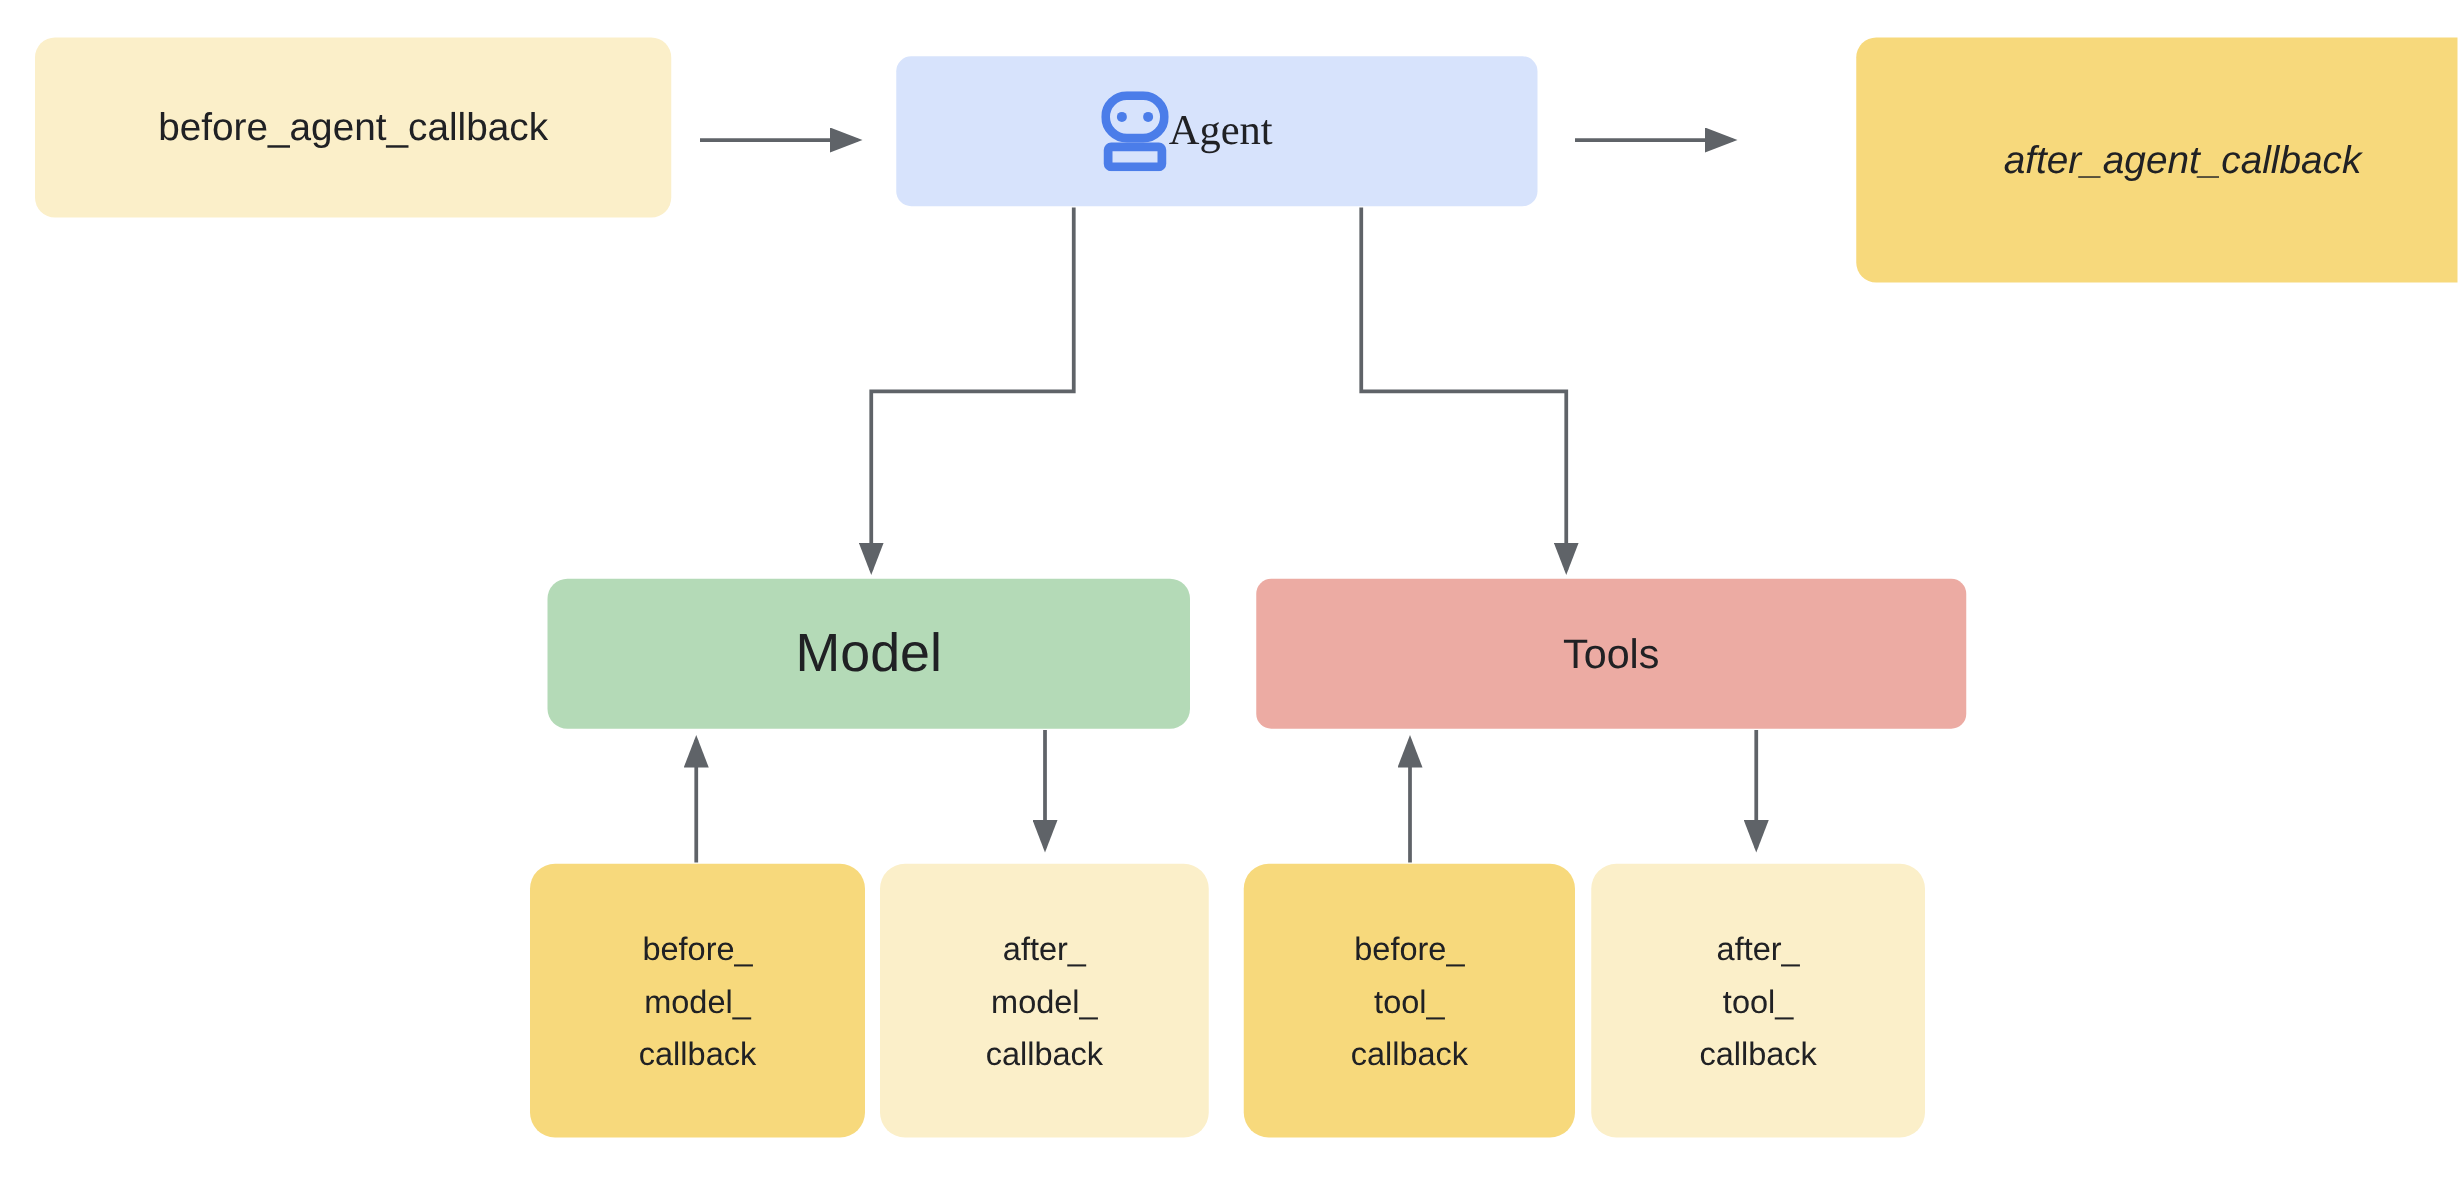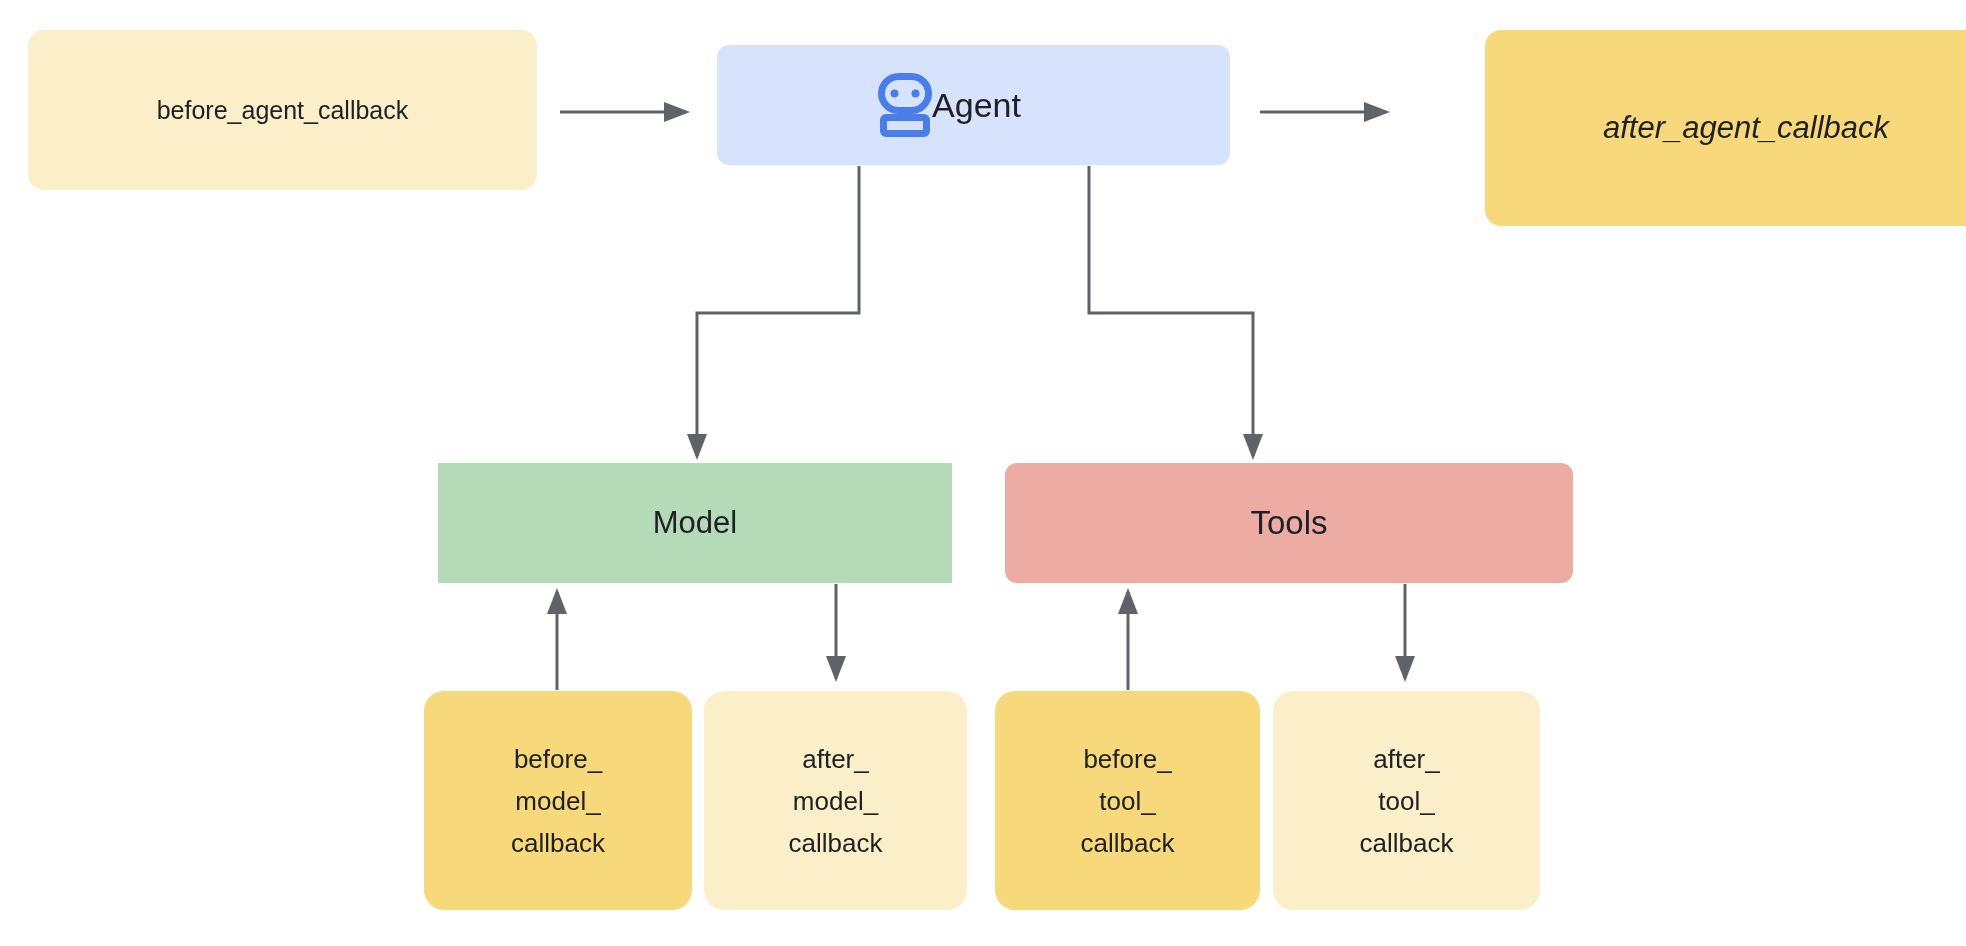--- a/index.html
+++ b/index.html
@@ -34,50 +34,51 @@
   .node {
     position: absolute;
     display: flex;
     align-items: center;
     justify-content: center;
     text-align: center;
     box-sizing: border-box;
   }
   
   .node--before-agent {
-    left: 28px; top: 30px; width: 509px; height: 160px;
+    left: 28px; top: 30px; width: 509px; height: 144px;
     background: var(--c-pale-yellow, #fbefc9);
     border-radius: 16px;
-    font-size: 25px;
+    font-size: 31px;
   }
   .node--agent {
     left: 717px; top: 45px; width: 513px; height: 120px;
     background: var(--c-agent-blue-bg, #d7e3fc);
     border-radius: 12px;
     font-size: 34px;
   }
   .agent-inner {
     display: flex;
     align-items: center;
     transform: translateX(-24px);
+    font-family: Liberation Serif, serif;
   }
   .robot-icon svg { display: block; }
   .node--after-agent {
     left: 1485px; top: 30px; width: 522px; height: 196px;
     background: var(--c-gold, #f7d97c);
     border-radius: 16px;
     font-size: 31px;
     font-style: italic;
   }
   
   .node--model {
     left: 438px; top: 463px; width: 514px; height: 120px;
     background: var(--c-model-green, #b4dab7);
-    border-radius: 0;
-    font-size: 31px;
+    border-radius: 16px;
+    font-size: 43px;
   }
   .node--tools {
     left: 1005px; top: 463px; width: 568px; height: 120px;
     background: var(--c-tools-salmon, #ecaba3);
     border-radius: 12px;
     font-size: 33px;
   }
   
   .node--callback {
     top: 691px; height: 219px;

